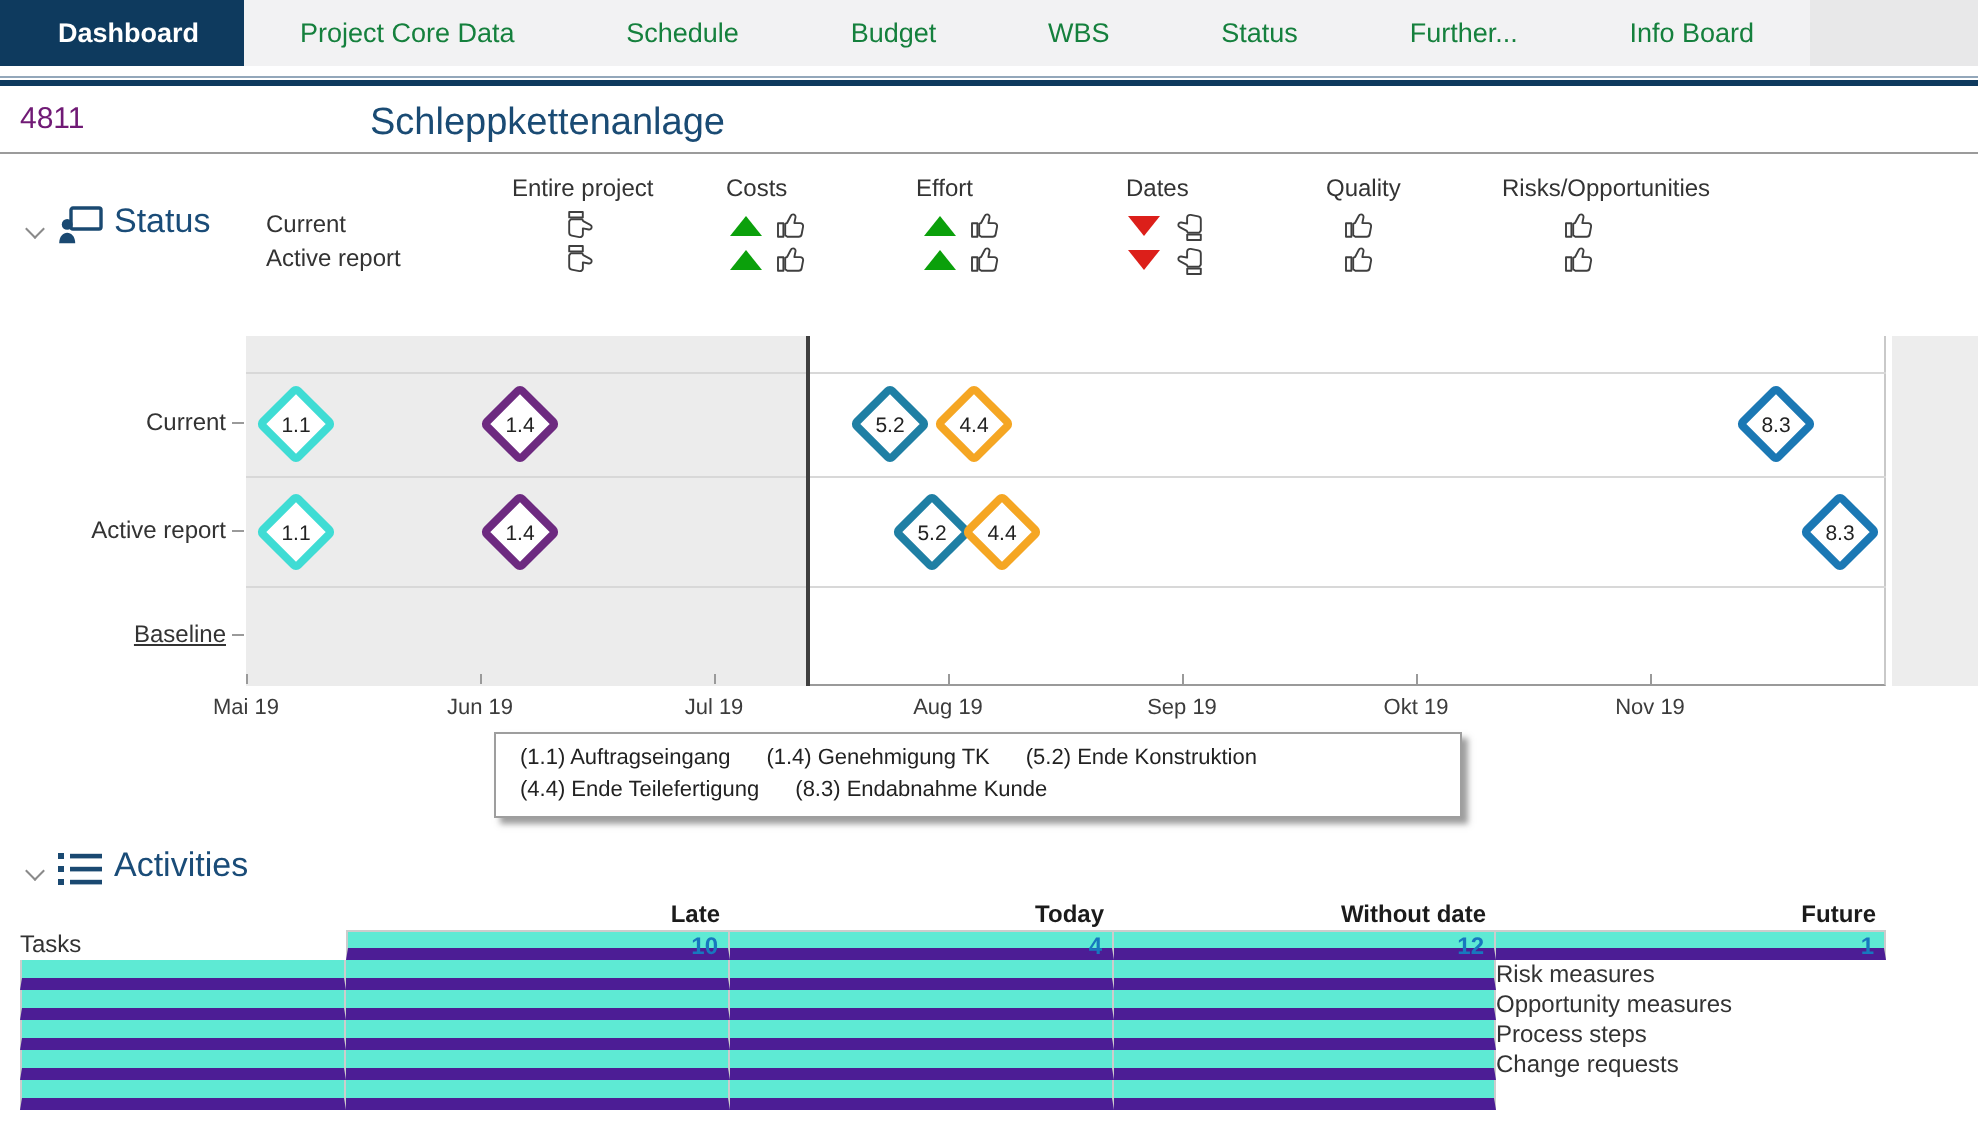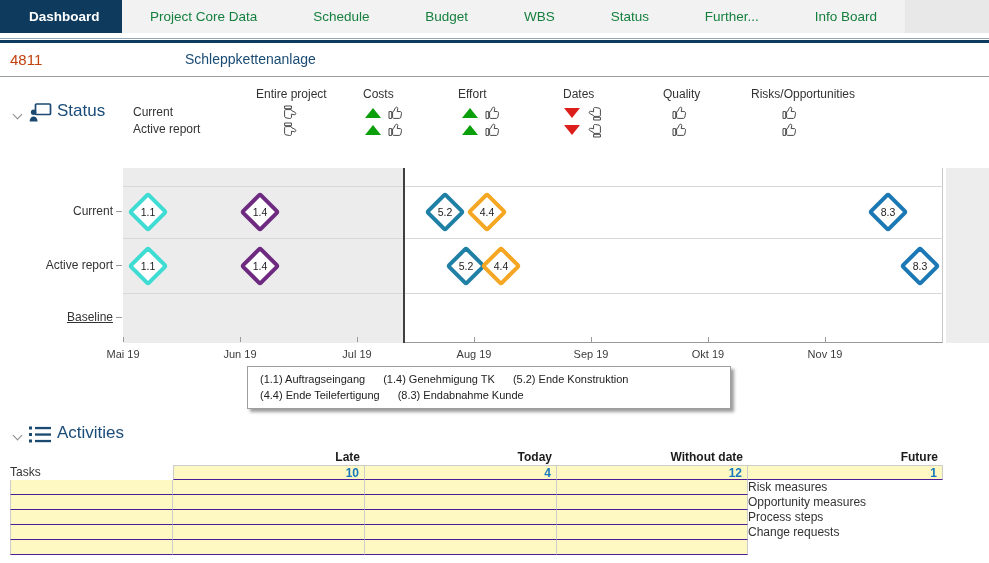--- a/index.html
+++ b/index.html
@@ -14,22 +14,22 @@
   .hamburger i { display:block; height:2.4px; background:#fff; }
   .tab-close { margin-left:auto; font-size:13px; font-weight:bold; cursor:pointer; }
   .tabs-rest { flex:0 0 783px; background:#f2f2f3; display:flex; }
   .tab { height:33px; display:flex; align-items:center; justify-content:center; padding:0 24px; font-size:13.5px; color:#15803d; cursor:pointer; flex:1 1 auto; white-space:nowrap; }
   .tab-filler { flex:1; background:#e8e8e9; }
   .navline1 { position:absolute; left:0; top:38px; width:989px; height:1px; background:#93a7ba; }
   .navline2 { position:absolute; left:0; top:40px; width:989px; height:3px; background:#0e3a5e; }
 
   
   .proj-header { position:absolute; left:0; top:44px; width:989px; height:33px; border-bottom:1px solid #9b9b9b; background:#fff; }
-  .proj-id   { position:absolute; left:10px; top:7px; font-size:15px; color:#c2410c; }
-  .proj-name { position:absolute; left:185px; top:7px; font-size:14px; color:#1a4b74; }
+  .proj-id   { position:absolute; left:10px; top:7px; font-size:15px; color:#701a75; }
+  .proj-name { position:absolute; left:185px; top:7px; font-size:19px; color:#1a4b74; }
 
   
   .chev { position:absolute; width:7px; height:7px; border-left:1.6px solid #8a8a8a; border-bottom:1.6px solid #8a8a8a; transform:rotate(-45deg); }
   .sec-title { position:absolute; font-size:17px; color:#1a4c78; font-weight:500; }
   .sec-icon { position:absolute; }
 
   
   .st-col-header { position:absolute; top:87px; font-size:12px; color:#333; white-space:nowrap; }
   .st-row-label { position:absolute; left:133px; font-size:12px; color:#333; }
   .icon-group { position:absolute; display:flex; align-items:center; gap:7px; height:17px; }
@@ -52,21 +52,21 @@
   .chart-right-gutter { position:absolute; left:946px; top:168px; width:43px; height:175px; background:#ededed; }
 
   
   #legend { position:absolute; left:247px; top:366px; width:484px; background:#fff; border:1px solid #9e9e9e; box-shadow:3px 3px 3px rgba(60,60,60,.5); padding:6px 10px 7px 12px; display:flex; flex-wrap:wrap; column-gap:18px; row-gap:4px; font-size:11px; color:#222; z-index:4; }
   #legend span { white-space:nowrap; }
 
   
   #acts { position:absolute; left:10px; top:450px; display:grid; grid-template-columns:163px 192px 192px 191px 195px; grid-auto-rows:15px; }
   .a-h { font-size:12px; font-weight:bold; color:#1b1b1b; text-align:right; padding-right:5px; line-height:14px; }
   .a-label { font-size:12px; color:#333; line-height:15px; }
-  .a-cell { background:#fef9c3; border-right:1px solid #ccc; border-bottom:1px solid #4c1d95; font-size:12px; line-height:14px; text-align:right; padding-right:5px; color:#1778be; font-weight:bold; }
+  .a-cell { background:#5eead4; border-right:1px solid #ccc; border-bottom:6px solid #4c1d95; font-size:12px; line-height:14px; text-align:right; padding-right:5px; color:#1778be; font-weight:bold; }
   .a-cell.first-col { border-left:1px solid #ccc; }
   .a-cell.first-row { border-top:1px solid #ccc; }
 </style>
 </head>
 <body>
 
 <div id="app">
 
   <div class="tabbar">
     <div class="tab-active">

